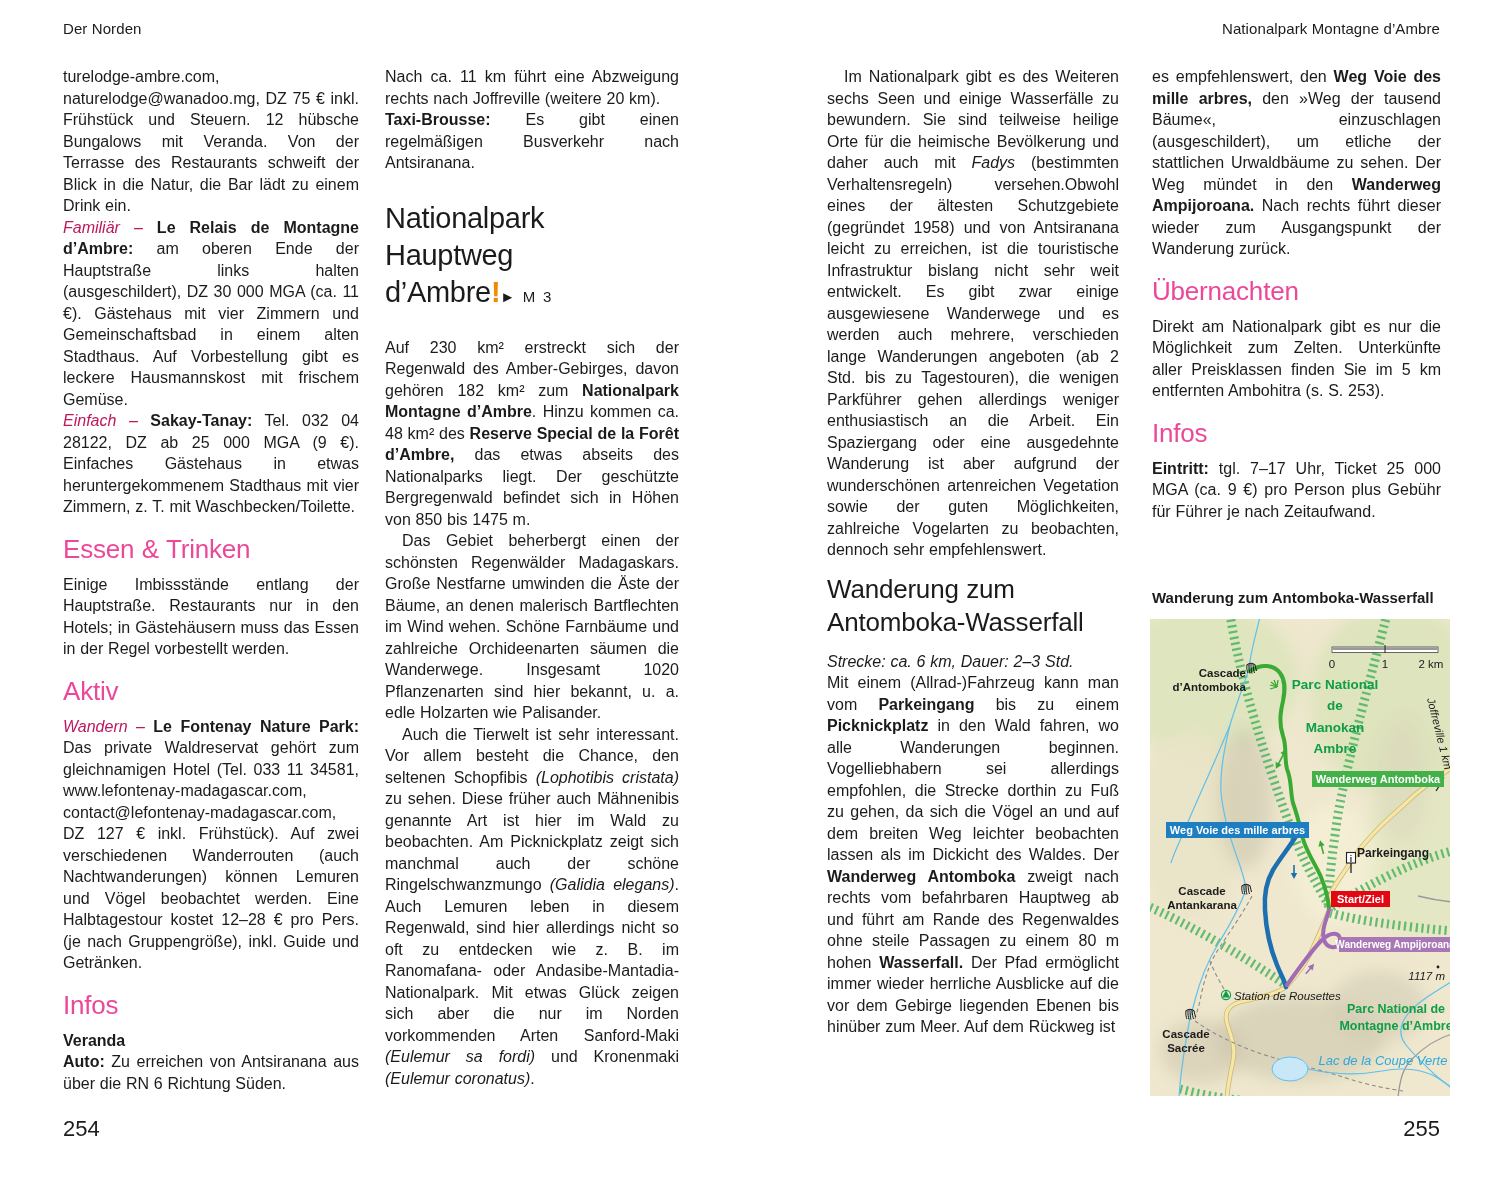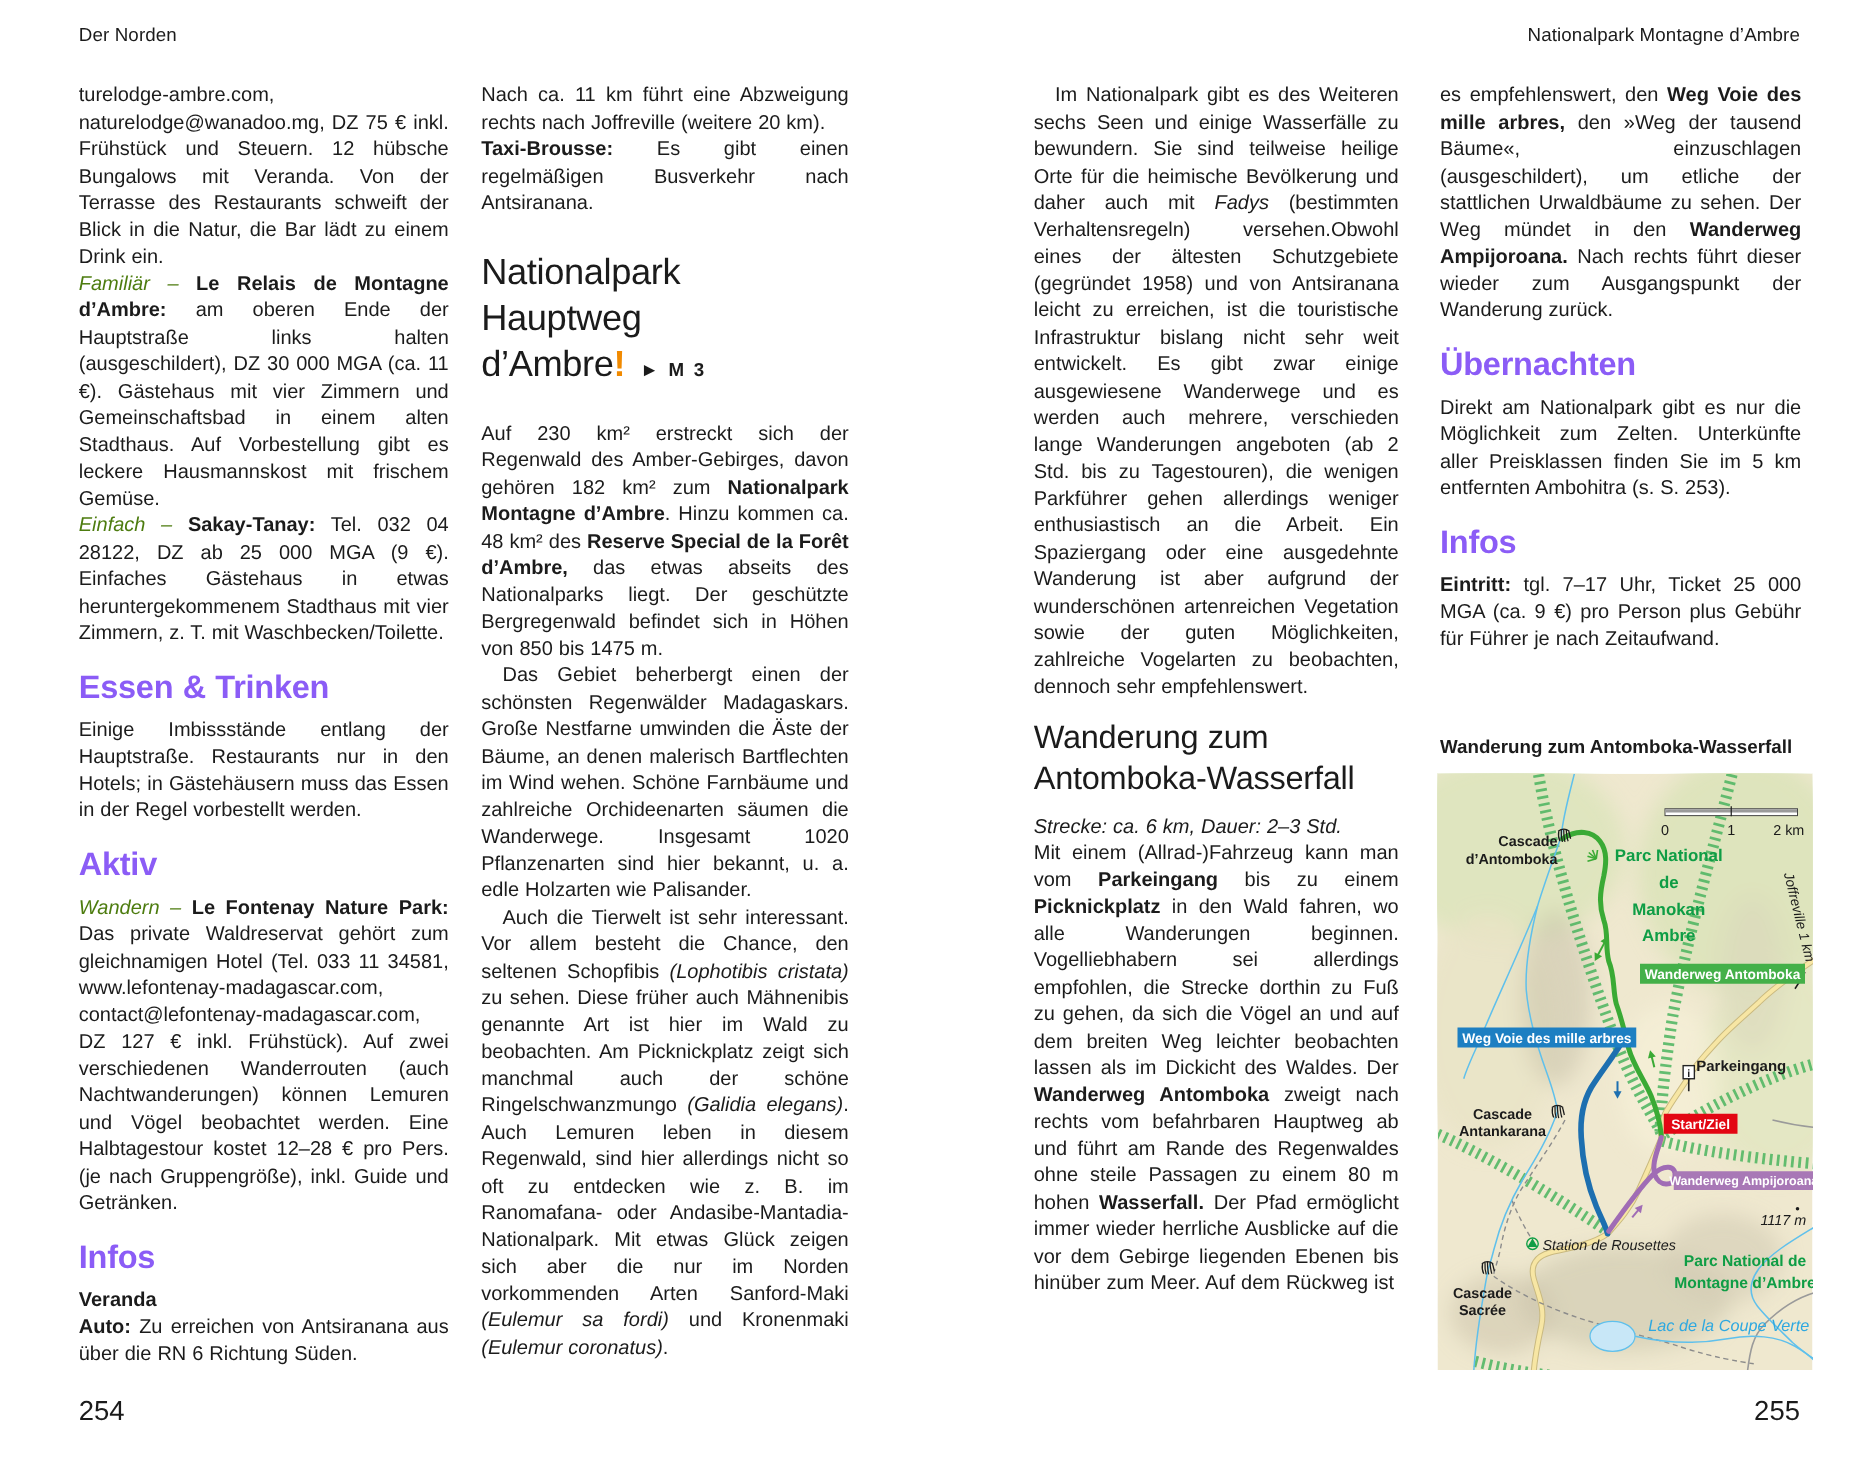--- a/index.html
+++ b/index.html
@@ -18,30 +18,30 @@
   .col{position:absolute;top:66px}
   #col1{left:63px;width:296px}
   #col2{left:385px;width:294px}
   #col3{left:827px;width:292px}
   #col4{left:1152px;width:289px}
 
   .blk{margin:0;font-size:16px;line-height:21.5px;text-align:justify;
        hyphens:auto;-webkit-hyphens:auto;word-spacing:.02em}
   h2.blk{text-align:left;hyphens:none}
   .ind{text-indent:17px}
-  .hred{color:#8b5cf6;font-size:26px;line-height:30px;font-weight:700;margin:16px 0 10px;letter-spacing:-.2px}
+  .hred{color:#ec4899;font-size:26px;line-height:30px;font-weight:400;margin:16px 0 10px;letter-spacing:-.2px}
   .hbig{font-size:29px;line-height:37px;font-weight:500;margin:26px 0 22px;letter-spacing:-.3px}
   .hmid{font-size:26px;line-height:33px;font-weight:500;margin:12px 0 12px;letter-spacing:-.2px}
   .sub{font-weight:700;text-align:left;margin-top:2px}
   .lead{text-align:left}
   span.b{font-weight:700}
   span.i{font-style:italic}
-  span.redi{color:#4d7c0f;font-style:italic}
+  span.redi{color:#be185d;font-style:italic}
   span.excl{color:#f18a00;font-weight:700}
-  span.mref{font-size:15px;font-weight:700;margin-left:12px;letter-spacing:1.5px}
+  span.mref{font-size:15px;font-weight:400;letter-spacing:1.5px}
 
   #mapwrap{position:absolute;left:1150px;top:589px;width:288px}
   .maptitle{font-size:15px;font-weight:700;margin:0 0 13px 2px;text-align:left}
   svg text{font-family:"Liberation Sans","DejaVu Sans",sans-serif}
 </style>
 </head>
 <body>
 
 <div class="pgheader" id="hL">Der Norden</div>
 <div class="pgheader" id="hR">Nationalpark Montagne d’Ambre</div>

